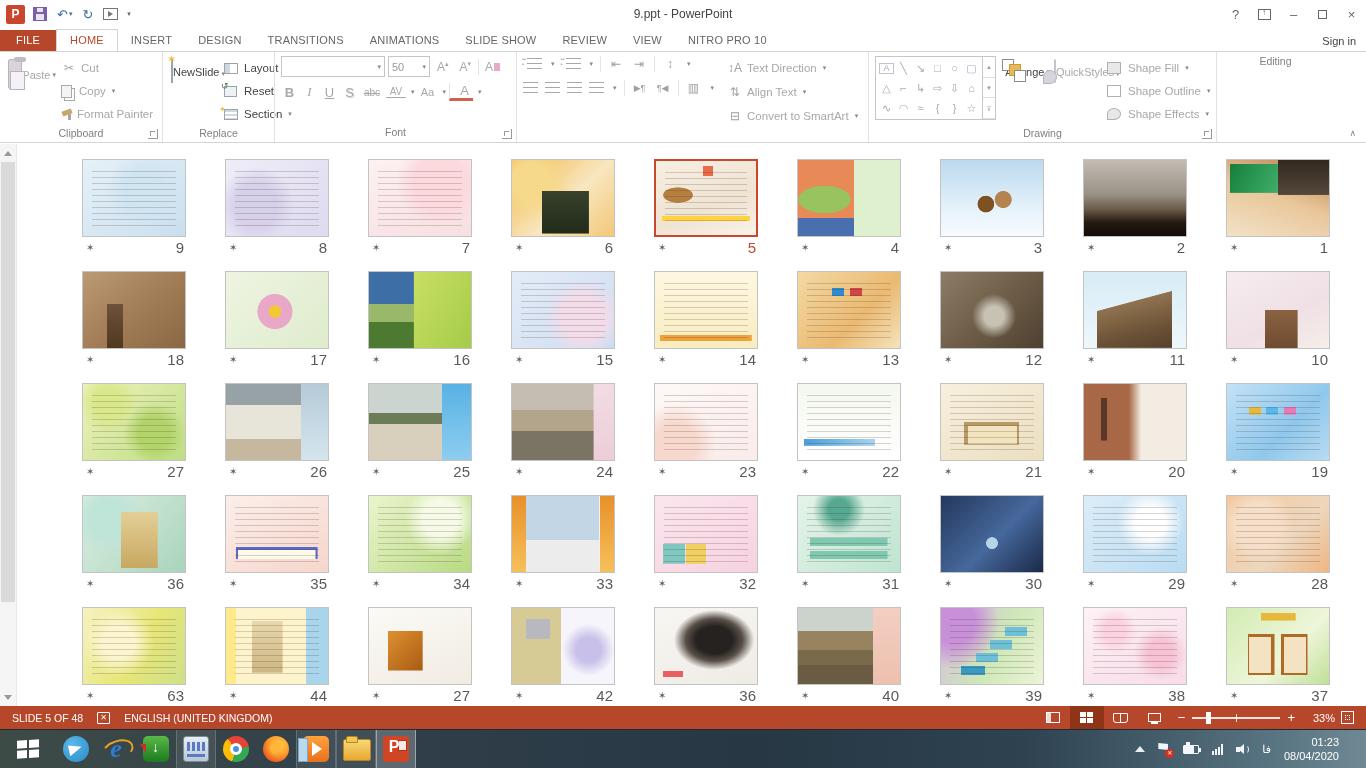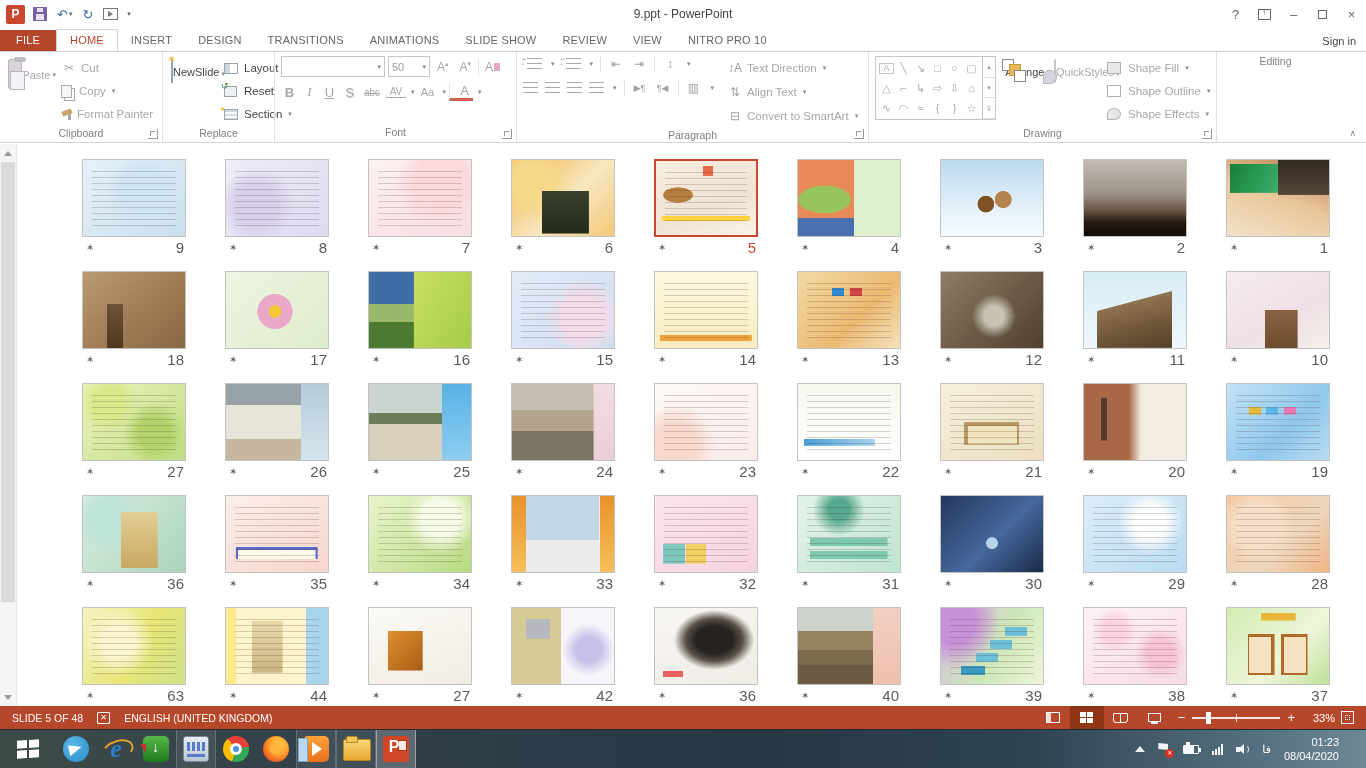--- a/index.html
+++ b/index.html
@@ -417,21 +417,20 @@
               <span>Align Text</span>
               <span class="dd">▾</span>
             </div>
           <div class="smallbtn dis">
               <span class="mini">⊟</span>
               <span>Convert to SmartArt</span>
               <span class="dd">▾</span>
             </div>
         </div>
       </div>
-      <div class="rg-label"><span>Paragraph</span><span class="launcher"></span></div>
     </div>
 
     <div class="rgroup" style="width:348px;">
       <div class="rg-body">
         <div class="shape-gallery">
           <div class="sg-grid" id="sg-grid">
               <span class="sg-glyph" style="border: 1px solid rgb(200, 192, 210); padding: 0px 3px; font-size: 9px;">A</span>
               <span class="sg-glyph">╲</span>
               <span class="sg-glyph">↘</span>
               <span class="sg-glyph">□</span>

